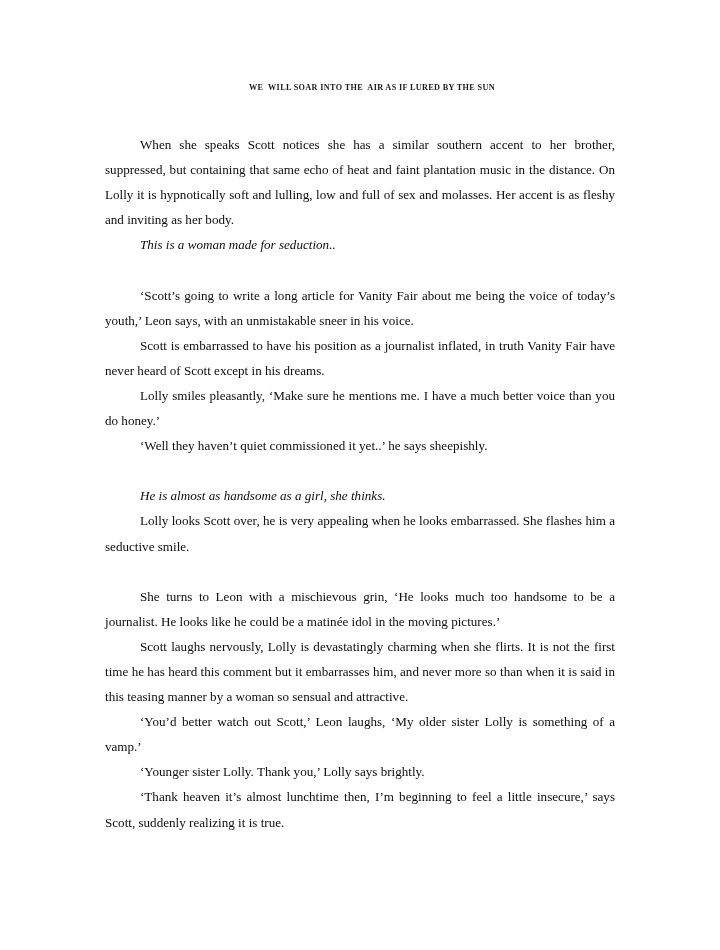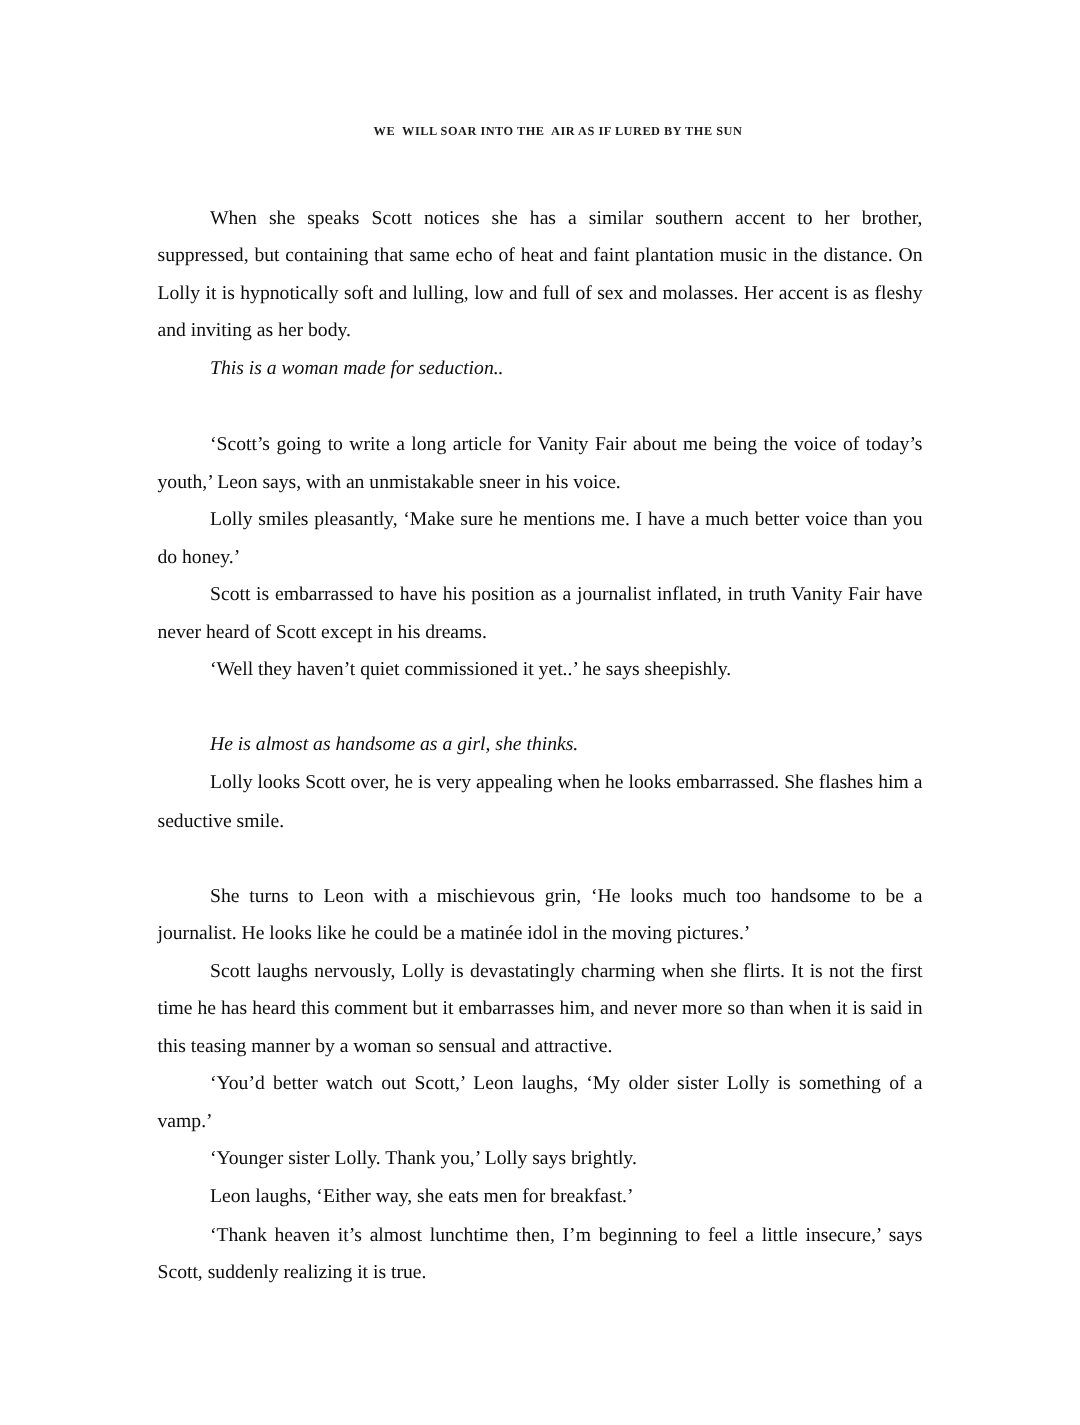--- a/index.html
+++ b/index.html
@@ -71,32 +71,31 @@
   <div class="running-header">WE  WILL SOAR INTO THE  AIR AS IF LURED BY THE SUN</div>
 
   <div class="body-column">
 
     <p class="para last-line-left">When she speaks Scott notices she has a similar southern accent to her brother, suppressed, but containing that same echo of heat and faint plantation music in the distance. On Lolly it is  hypnotically soft and lulling, low and full of sex and molasses. Her accent is as fleshy and inviting as her body.</p>
     <p class="para italic last-line-left">This is a woman made for seduction..</p>
 
     <div class="group-gap"></div>
 
     <p class="para last-line-left">‘Scott’s going to write a long article for Vanity Fair about me being the voice of today’s youth,’ Leon says, with an unmistakable sneer in his voice.</p>
+    <p class="para last-line-left">Scott is embarrassed to have his position as a journalist inflated, in truth Vanity Fair have never heard of Scott except in his dreams.</p>
     <p class="para last-line-left">Lolly smiles pleasantly, ‘Make sure he mentions me. I have a much better voice than you do honey.’</p>
-    <p class="para last-line-left">Scott is embarrassed to have his position as a journalist inflated, in truth Vanity Fair have never heard of Scott except in his dreams.</p>
     <p class="para last-line-left">‘Well they haven’t quiet commissioned it yet..’ he says sheepishly.</p>
 
     <div class="group-gap"></div>
 
     <p class="para italic last-line-left">He is almost as handsome as a girl, she thinks.</p>
     <p class="para last-line-left">Lolly looks Scott over, he is very appealing when he looks embarrassed. She flashes him a seductive smile.</p>
 
     <div class="group-gap"></div>
 
     <p class="para last-line-left">She turns to Leon with a mischievous grin, ‘He looks much too handsome to be a journalist. He looks like he could be a matinée idol in the moving pictures.’</p>
     <p class="para last-line-left">Scott laughs nervously, Lolly is devastatingly charming when she flirts. It is not the first time he has heard this comment but it embarrasses him, and never more so than when it is said in this teasing manner by a woman so sensual and attractive.</p>
     <p class="para last-line-left">‘You’d better watch out Scott,’ Leon laughs, ‘My older sister Lolly is something of a vamp.’</p>
     <p class="para last-line-left">‘Younger sister Lolly. Thank you,’ Lolly says brightly.</p>
-    <p class="para last-line-left">Leon laughs, ‘Either way, she eats men for breakfast.’</p>
     <p class="para last-line-left">‘Thank heaven it’s almost lunchtime then, I’m beginning to feel a little insecure,’ says Scott, suddenly realizing it is true.</p>
 
   </div>
 </div>
 
 </body></html>

